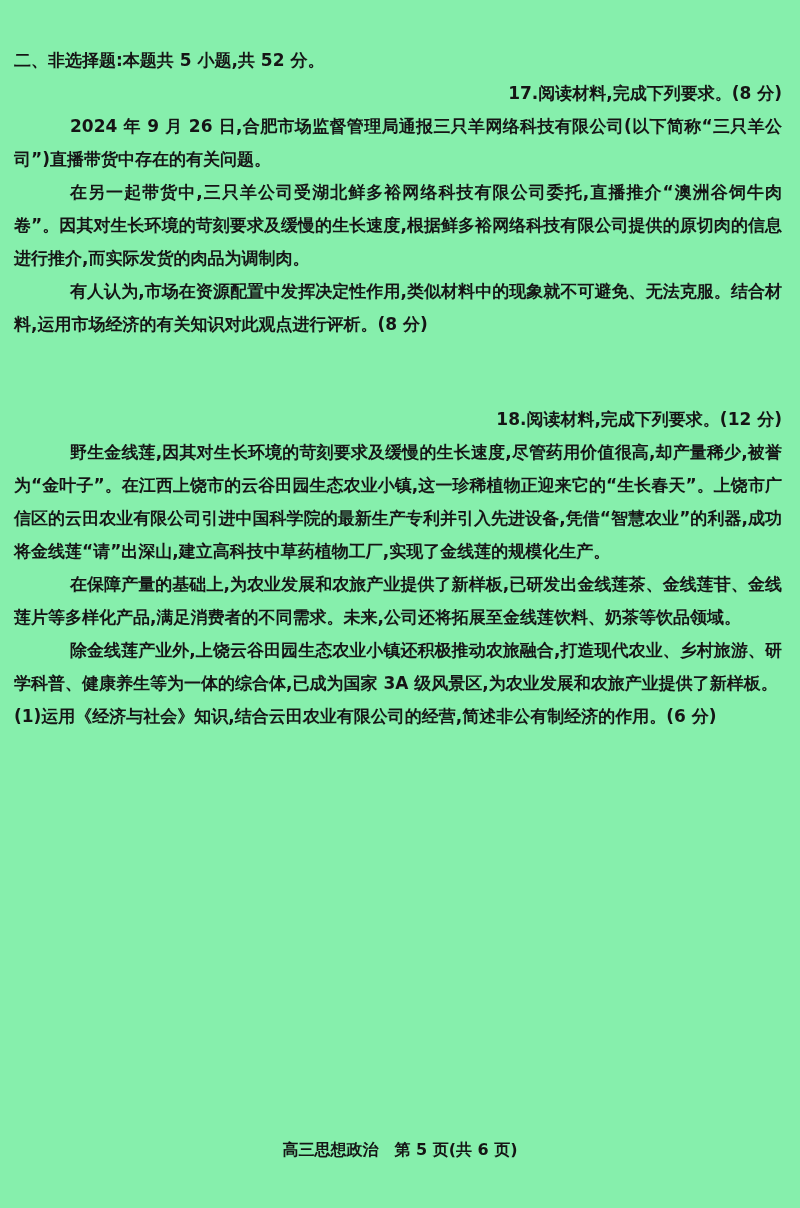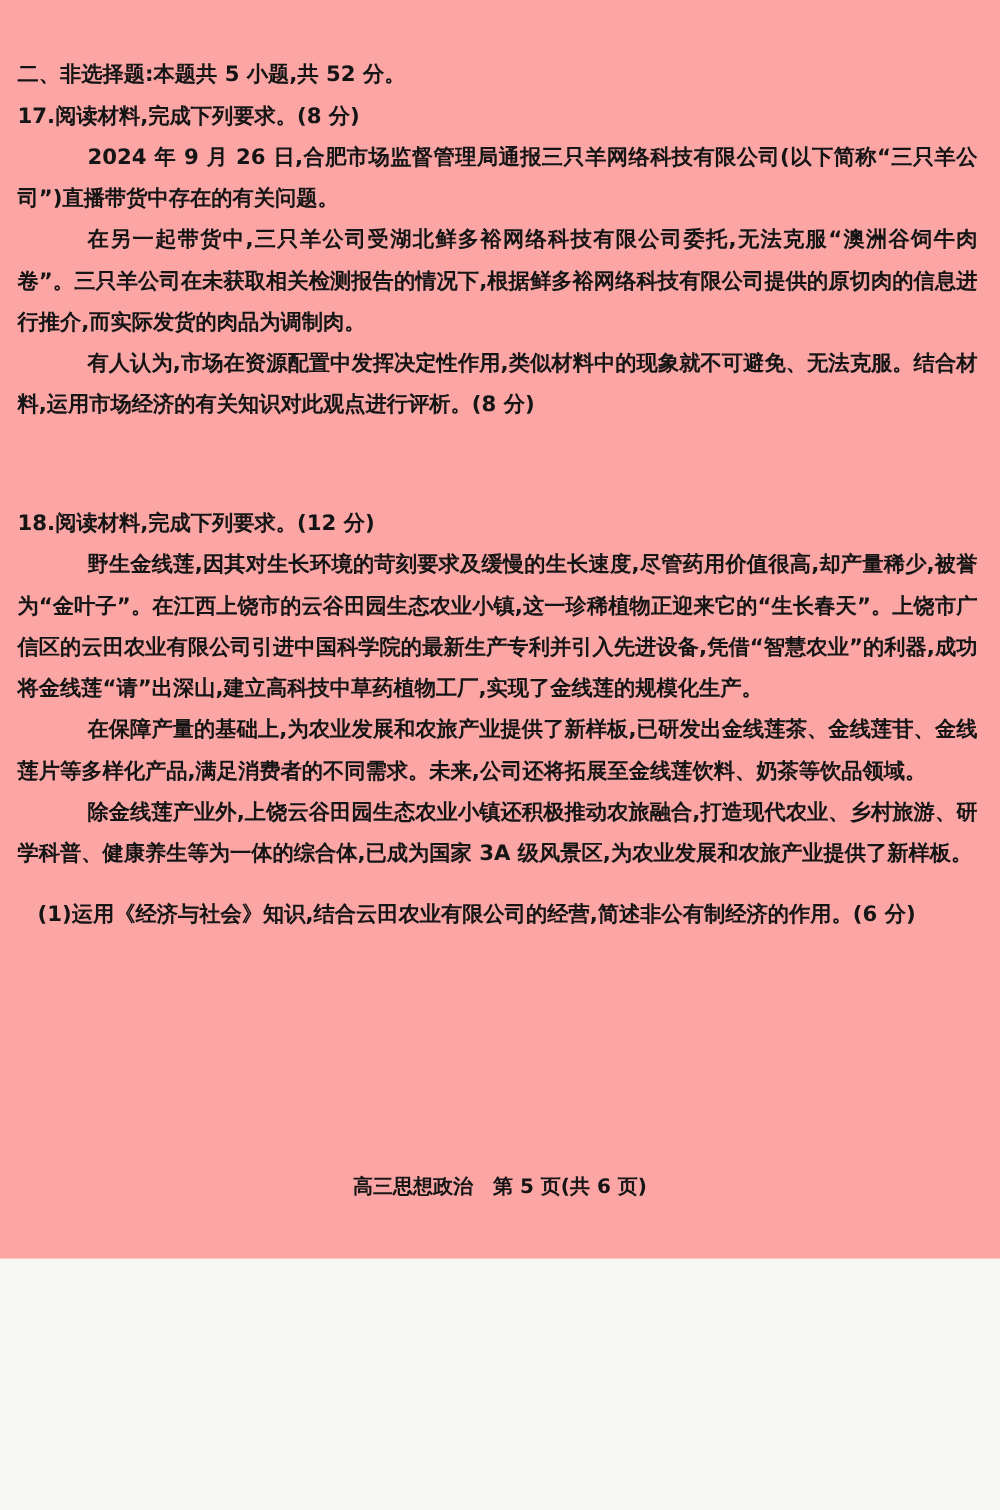--- a/index.html
+++ b/index.html
@@ -3,44 +3,45 @@
 <meta charset="utf-8">
 <style>
   html, body {
     margin: 0;
     padding: 0;
     background: #f6f6f3;
   }
   .page {
     position: relative;
     width: 800px;
-    height: 1007px;
+    height: 1208px;
     box-sizing: border-box;
-    background: #fca5a5;
+    background: #86efac;
     color: #151515;
     font-family: "DejaVu Sans", "Liberation Sans", sans-serif;
     font-weight: 700;
     font-size: 17px;
     line-height: 33px;
     padding: 44px 18px 0 14px;
     overflow: hidden;
   }
   .section-header {
     margin: 0 0 0 0;
   }
   .stem {
     margin: 0;
+    text-align: right;
   }
   p.para {
     margin: 0;
     text-indent: 56px;
     text-align: justify;
   }
   p.subq {
-    margin: 16px;
+    margin: 0;
     text-indent: 0;
     text-align: justify;
   }
   section { margin: 0; }
   #q18 { margin-top: 62px; }
   #q19 { margin-top: 62px; }
   .footer {
     position: absolute;
     left: 0;
     right: 0;
@@ -52,21 +53,21 @@
 </head>
 <body>
 
 <div class="page">
 
   <div class="section-header">二、非选择题:本题共 5 小题,共 52 分。</div>
 
   <section id="q17">
     <div class="stem">17.阅读材料,完成下列要求。(8 分)</div>
     <p class="para">2024 年 9 月 26 日,合肥市场监督管理局通报三只羊网络科技有限公司(以下简称“三只羊公司”)直播带货中存在的有关问题。</p>
-    <p class="para">在另一起带货中,三只羊公司受湖北鲜多裕网络科技有限公司委托,无法克服“澳洲谷饲牛肉卷”。三只羊公司在未获取相关检测报告的情况下,根据鲜多裕网络科技有限公司提供的原切肉的信息进行推介,而实际发货的肉品为调制肉。</p>
+    <p class="para">在另一起带货中,三只羊公司受湖北鲜多裕网络科技有限公司委托,直播推介“澳洲谷饲牛肉卷”。因其对生长环境的苛刻要求及缓慢的生长速度,根据鲜多裕网络科技有限公司提供的原切肉的信息进行推介,而实际发货的肉品为调制肉。</p>
     <p class="para">有人认为,市场在资源配置中发挥决定性作用,类似材料中的现象就不可避免、无法克服。结合材料,运用市场经济的有关知识对此观点进行评析。(8 分)</p>
   </section>
 
   <section id="q18">
     <div class="stem">18.阅读材料,完成下列要求。(12 分)</div>
     <p class="para">野生金线莲,因其对生长环境的苛刻要求及缓慢的生长速度,尽管药用价值很高,却产量稀少,被誉为“金叶子”。在江西上饶市的云谷田园生态农业小镇,这一珍稀植物正迎来它的“生长春天”。上饶市广信区的云田农业有限公司引进中国科学院的最新生产专利并引入先进设备,凭借“智慧农业”的利器,成功将金线莲“请”出深山,建立高科技中草药植物工厂,实现了金线莲的规模化生产。</p>
     <p class="para">在保障产量的基础上,为农业发展和农旅产业提供了新样板,已研发出金线莲茶、金线莲苷、金线莲片等多样化产品,满足消费者的不同需求。未来,公司还将拓展至金线莲饮料、奶茶等饮品领域。</p>
     <p class="para">除金线莲产业外,上饶云谷田园生态农业小镇还积极推动农旅融合,打造现代农业、乡村旅游、研学科普、健康养生等为一体的综合体,已成为国家 3A 级风景区,为农业发展和农旅产业提供了新样板。</p>
     <p class="subq">(1)运用《经济与社会》知识,结合云田农业有限公司的经营,简述非公有制经济的作用。(6 分)</p>
   </section>

